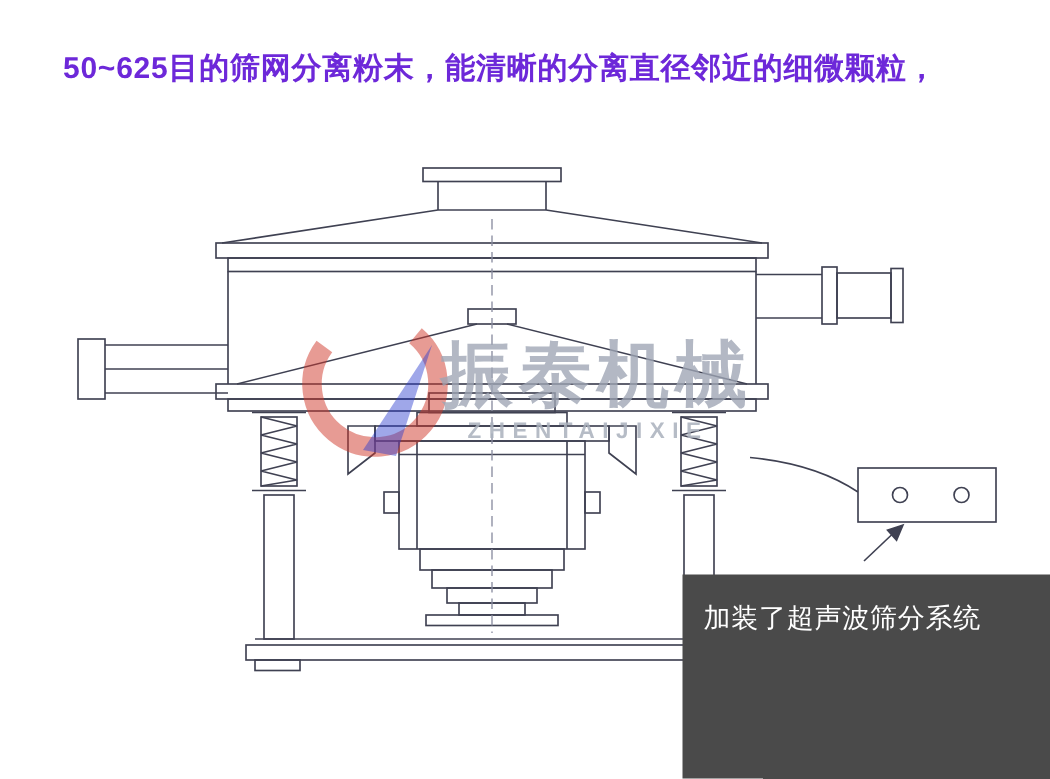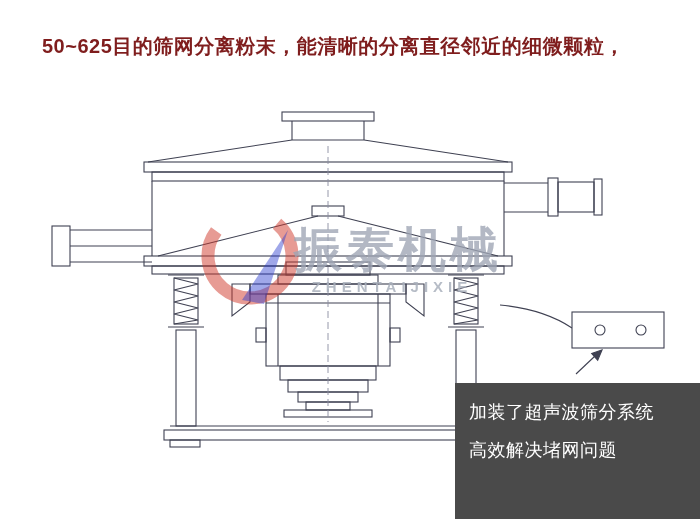--- a/index.html
+++ b/index.html
@@ -4,21 +4,21 @@
 <style>
   html,body{margin:0;padding:0;}
   body{
     width:700px;height:519px;background:#ffffff;overflow:hidden;
     font-family:"Liberation Sans","DejaVu Sans",sans-serif;
     position:relative;
   }
   .page{position:relative;width:700px;height:519px;background:#fff;}
   .headline{
     position:absolute;left:42px;top:27px;width:630px;
-    color:#7f1d1d;font-size:20px;font-weight:600;line-height:38px;
+    color:#6d28d9;font-size:20px;font-weight:600;line-height:38px;
     letter-spacing:0.5px;
   }
   .diagram-svg{position:absolute;left:0;top:0;}
   .callout{
     position:absolute;left:455px;top:383px;width:245px;height:136px;
     background:#4a4a4a;color:#ffffff;box-sizing:border-box;
     padding:10px 8px 0 14px;font-size:18px;line-height:38px;
     letter-spacing:0.5px;
   }
   .callout div{white-space:nowrap;}
@@ -153,16 +153,15 @@
         <circle cx="250" cy="256" r="42" fill="none" stroke="#d0372a" stroke-width="13" stroke-dasharray="195 70" transform="rotate(-50 250 256)" opacity="0.5"></circle>
         <path d="M242,300 L288,230 L264,304 Z" fill="#2b3bcf" opacity="0.45"></path>
       </g>
       <text x="398" y="266" font-size="48" font-weight="bold" text-anchor="middle" opacity="0.78" letter-spacing="4" fill="#9ea5b4">振泰机械</text>
       <text x="392" y="292" font-size="15" font-weight="bold" text-anchor="middle" opacity="0.85" letter-spacing="5" fill="#aab1bd">ZHENTAIJIXIE</text>
     </g>
   </svg>
 
   <div class="callout">
     <div>加装了超声波筛分系统</div>
-    <div>高效解决堵网问题</div>
   </div>
 
 </div>
 
 </body></html>

